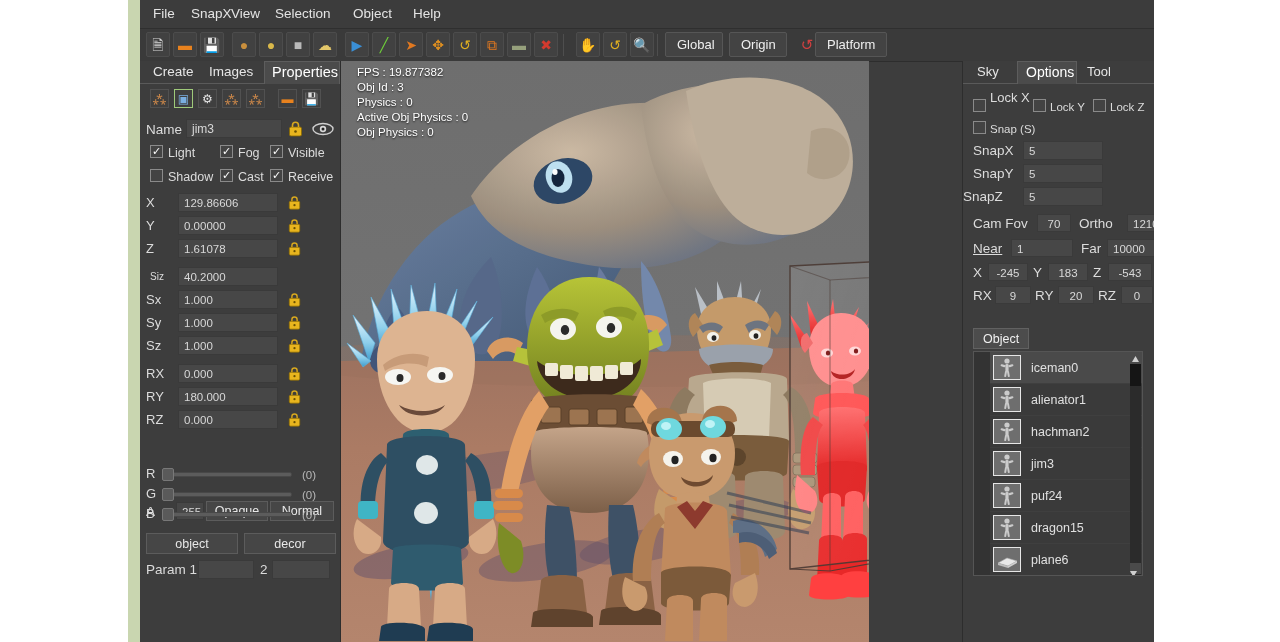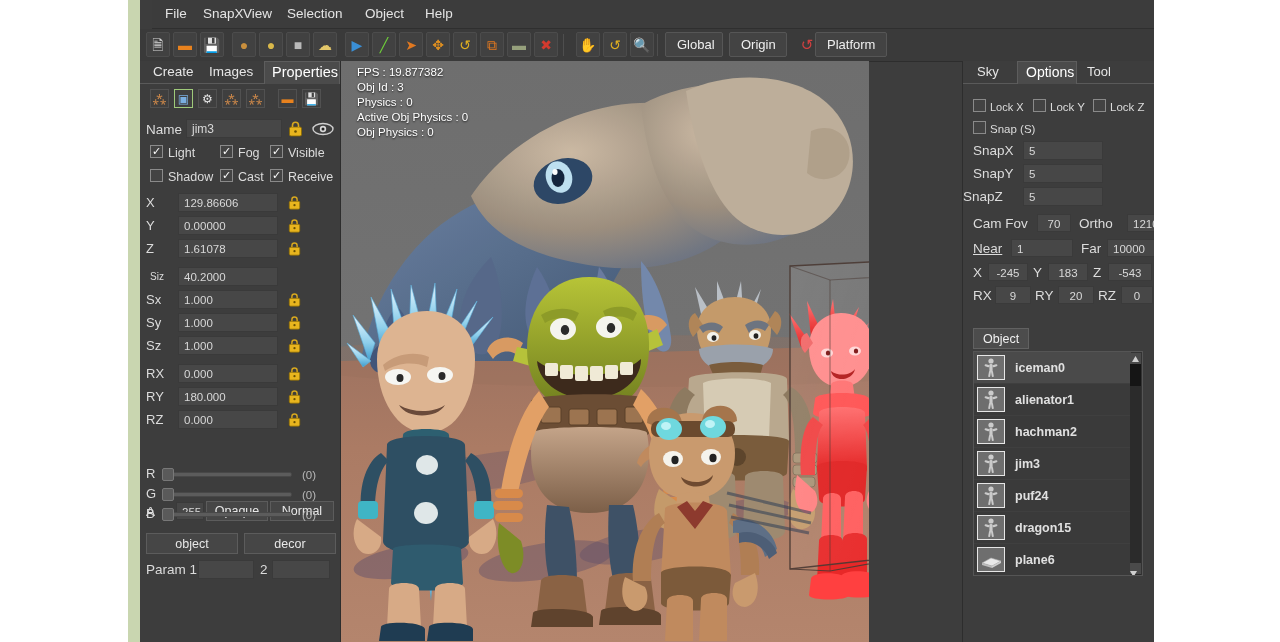--- a/index.html
+++ b/index.html
@@ -6,21 +6,21 @@
   body{width:1280px;height:642px;overflow:hidden;font-family:"Liberation Sans",sans-serif;}
   #root{position:relative;width:1280px;height:642px;background:#ffffff;}
 
   
   #app-window{position:absolute;left:128px;top:0;width:1026px;height:642px;background:#c9d6b0;
               box-sizing:border-box;border-left:6px solid #c9d6b0;border-right:6px solid #c9d6b0;}
   #app-inner{position:absolute;left:6px;top:0;width:1014px;height:642px;background:#3d3d3d;overflow:hidden;}
 
   
   #menubar{position:absolute;left:0;top:0;width:1014px;height:28px;background:#3c3c3c;
-           border-bottom:1px solid #2f2f2f;margin-left:12px;}
+           border-bottom:1px solid #2f2f2f;}
   .menu-item{position:absolute;top:0;height:28px;line-height:28px;color:#e4e4e4;font-size:13.5px;
              padding:0 9px;cursor:default;}
 
   
   #toolbar{position:absolute;left:0;top:29px;width:1014px;height:32px;background:#3a3a3a;
            border-bottom:1px solid #2d2d2d;}
   .tb-icon{position:absolute;top:3px;width:24px;height:25px;border:1px solid #4c4c4c;
            background:#414141;border-radius:2px;box-sizing:border-box;
            display:flex;align-items:center;justify-content:center;font-size:13px;line-height:1;overflow:hidden;}
   .tb-sep{position:absolute;top:5px;width:1px;height:22px;background:#4e4e4e;}
@@ -625,21 +625,21 @@
         <div class="lbl" style="left:10px;top:228px;font-size:13.5px;">RX</div>
         <div class="fld" style="left:32px;top:225px;width:36px;height:18px;line-height:18px;text-align:center;">9</div>
         <div class="lbl" style="left:72px;top:228px;font-size:13.5px;">RY</div>
         <div class="fld" style="left:95px;top:225px;width:36px;height:18px;line-height:18px;text-align:center;">20</div>
         <div class="lbl" style="left:135px;top:228px;font-size:13.5px;">RZ</div>
         <div class="fld" style="left:158px;top:225px;width:32px;height:18px;line-height:18px;text-align:center;">0</div>
 
         <div id="obj-tab">Object</div>
 
         <div id="obj-list">
-            <div style="position: absolute; left: 0px; top: 0px; width: 157px; font-weight: bold;">
+            <div style="position: absolute; left: 16px; top: 0px; width: 157px;">
               <div class="obj-row sel">
                 <div class="obj-thumb">
                   <svg viewBox="0 0 26 23" width="26" height="23">
                     <rect width="26" height="23" fill="#6e6e6e"></rect>
                     <g fill="#d6d6d6" opacity="0.9">
                       <circle cx="13" cy="5" r="2.6"></circle>
                       <rect x="11.4" y="8" width="3.2" height="8" rx="1.2"></rect>
                       <rect x="6.5" y="8.6" width="5" height="2.2" rx="1.1" transform="rotate(18 9 9.7)"></rect>
                       <rect x="14.5" y="8.6" width="5" height="2.2" rx="1.1" transform="rotate(-18 17 9.7)"></rect>
                       <rect x="10.6" y="15" width="2" height="6" rx="0.9" transform="rotate(10 11.6 18)"></rect>
@@ -751,21 +751,21 @@
           <div id="obj-scroll-down">
             <svg width="7" height="6" viewBox="0 0 7 6">
                 <path d="M3.5 6 L0 0 L7 0 Z" fill="#cfcfcf"></path>
               </svg>
           </div>
         </div>
       <div class="rtab" style="left: 6px; width: 46px;">Sky</div>
           <div class="rtab active" style="left: 54px; width: 60px;">Options</div>
           <div class="rtab" style="left: 116px; width: 44px;">Tool</div>
           <div class="chk" style="left: 10px; top: 38px;"></div>
-          <div class="lbl" style="left: 27px; top: 39px; font-size: 11px;">Lock X</div>
+          <div class="lbl" style="left: 27px; top: 30px; font-size: 13px;">Lock X</div>
           <div class="chk" style="left: 70px; top: 38px;"></div>
           <div class="lbl" style="left: 87px; top: 39px; font-size: 11.5px;">Lock Y</div>
           <div class="chk" style="left: 130px; top: 38px;"></div>
           <div class="lbl" style="left: 147px; top: 39px; font-size: 11.5px;">Lock Z</div>
           <div class="chk" style="left: 10px; top: 60px;"></div>
           <div class="lbl" style="left: 27px; top: 61px; font-size: 11.5px;">Snap (S)</div>
           <div class="lbl" style="left: 10px; top: 83px; font-size: 13.5px;">SnapX</div>
           <div class="fld" style="left: 60px; top: 80px; width: 80px; height: 19px; line-height: 19px;">5</div>
           <div class="lbl" style="left: 10px; top: 106px; font-size: 13.5px;">SnapY</div>
           <div class="fld" style="left: 60px; top: 103px; width: 80px; height: 19px; line-height: 19px;">5</div>

